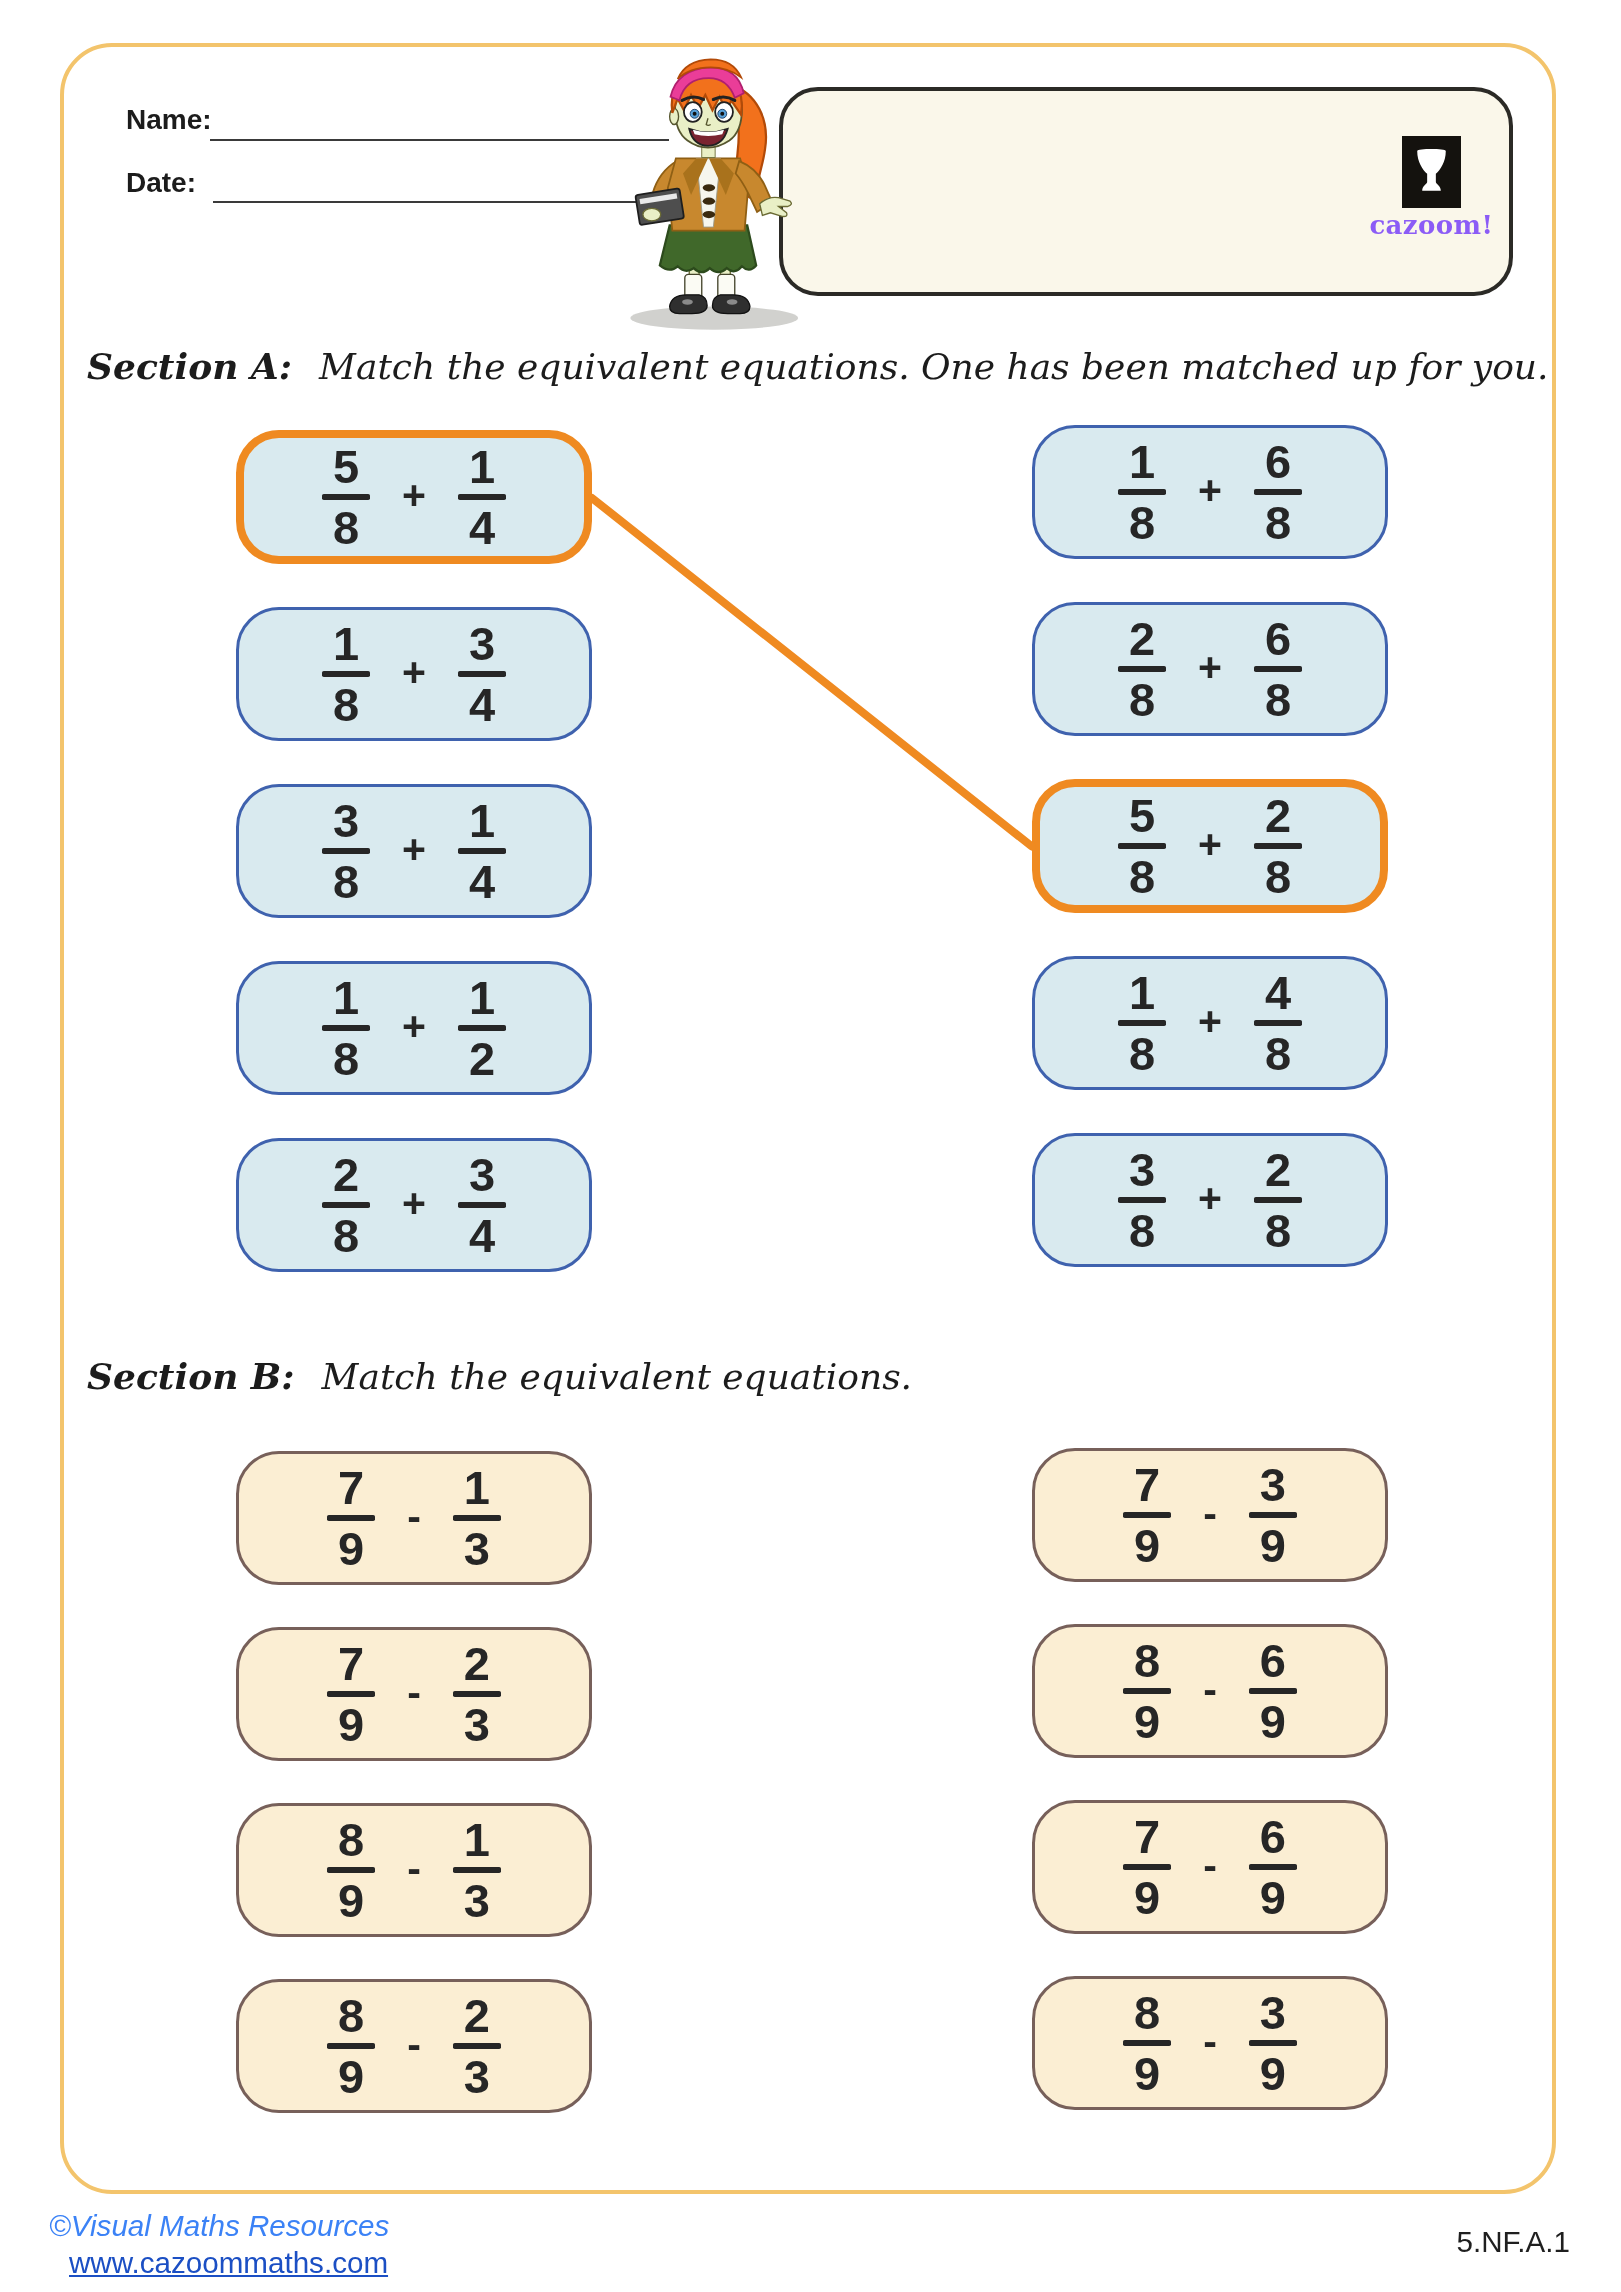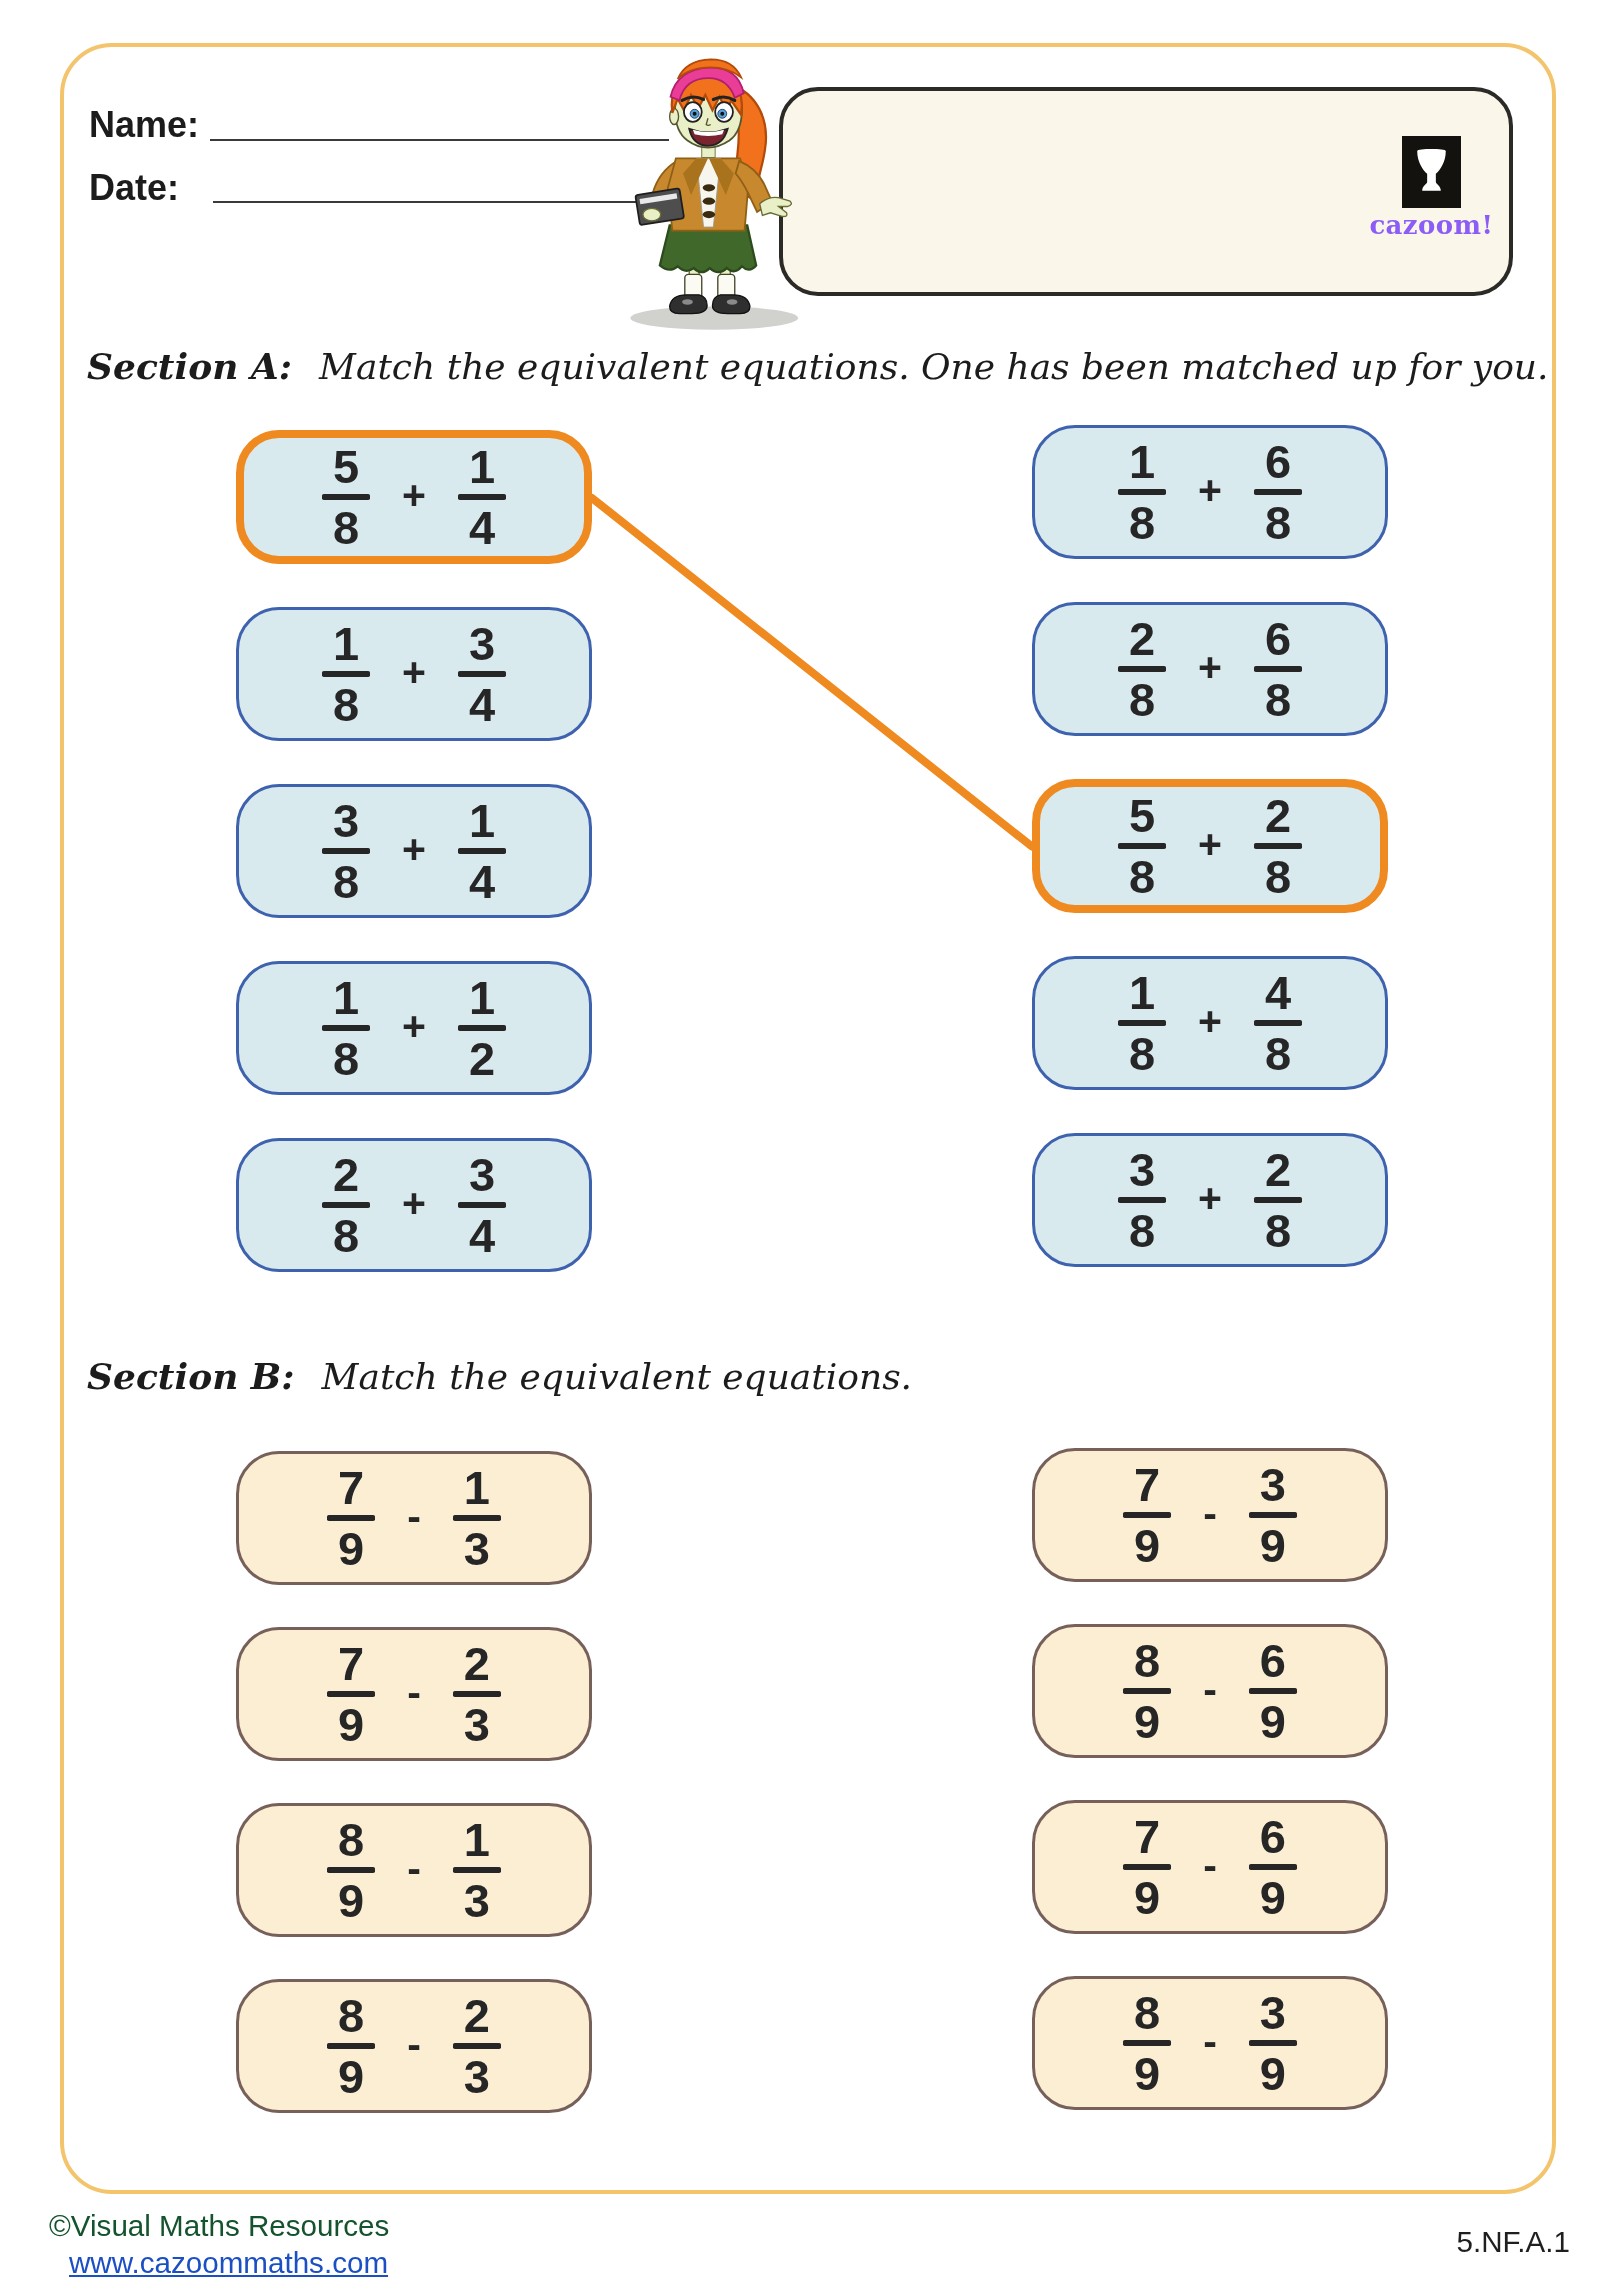--- a/index.html
+++ b/index.html
@@ -5,21 +5,21 @@
   html,body { margin:0; padding:0; background:#ffffff; }
   .page {
     position:relative; width:1622px; height:2293px; background:#ffffff;
     font-family:"Liberation Sans", sans-serif; overflow:hidden;
   }
   .frame {
     position:absolute; left:60px; top:43px; width:1496px; height:2151px;
     border:4.5px solid var(--frame_border); border-radius:52px; box-sizing:border-box;
   }
   
-  .field-label { position:absolute; font-weight:bold; font-size:36px; color:#1c1c1c; }
+  .field-label { position:absolute; font-weight:bold; font-size:28px; color:#1c1c1c;margin-left:37px; }
   .name-label { left:89px; top:104px; }
   .date-label { left:89px; top:167px; }
   .write-line { position:absolute; height:0; border-bottom:2.7px solid #3a3a3a; }
   .name-line { left:210px; top:139px; width:459px; }
   .date-line { left:213px; top:201px; width:459px; }
 
   
   .title-box {
     position:absolute; left:779px; top:87px; width:734px; height:209px;
     background:var(--titlebox_bg); border:4.5px solid var(--titlebox_border);
@@ -65,21 +65,21 @@
 
   .fraction { display:flex; flex-direction:column; align-items:center;
     font-weight:bold; font-size:47px; line-height:1; color:#262626; }
   .fraction .bar { width:48px; height:5.4px; background:#262626; border-radius:1.8px; margin:4.5px 0; }
   .op { font-size:41px; font-weight:bold; color:#262626; padding-bottom:3.6px; }
 
   
   .connector { position:absolute; left:0; top:0; pointer-events:none; }
 
   
-  .footer-copyright { position:absolute; left:49px; top:2209px; font-size:29.6px; color:#14532d; }
+  .footer-copyright { position:absolute; left:49px; top:2209px; font-size:29.6px; color:#3b82f6;font-style:italic; }
   .footer-website  { position:absolute; left:49px; top:2246px; font-size:29.6px;
     color:var(--link); text-decoration:underline;margin-left:20px; }
   .footer-center { position:absolute; left:0; right:0; top:2225px; text-align:center;
     font-size:29.6px; color:#1f1f1f; }
   .footer-right { position:absolute; right:52px; top:2225px; font-size:29.6px; color:#1f1f1f;text-align:right; }
 </style>
 </head>
 <body>
 
 <div class="page">

